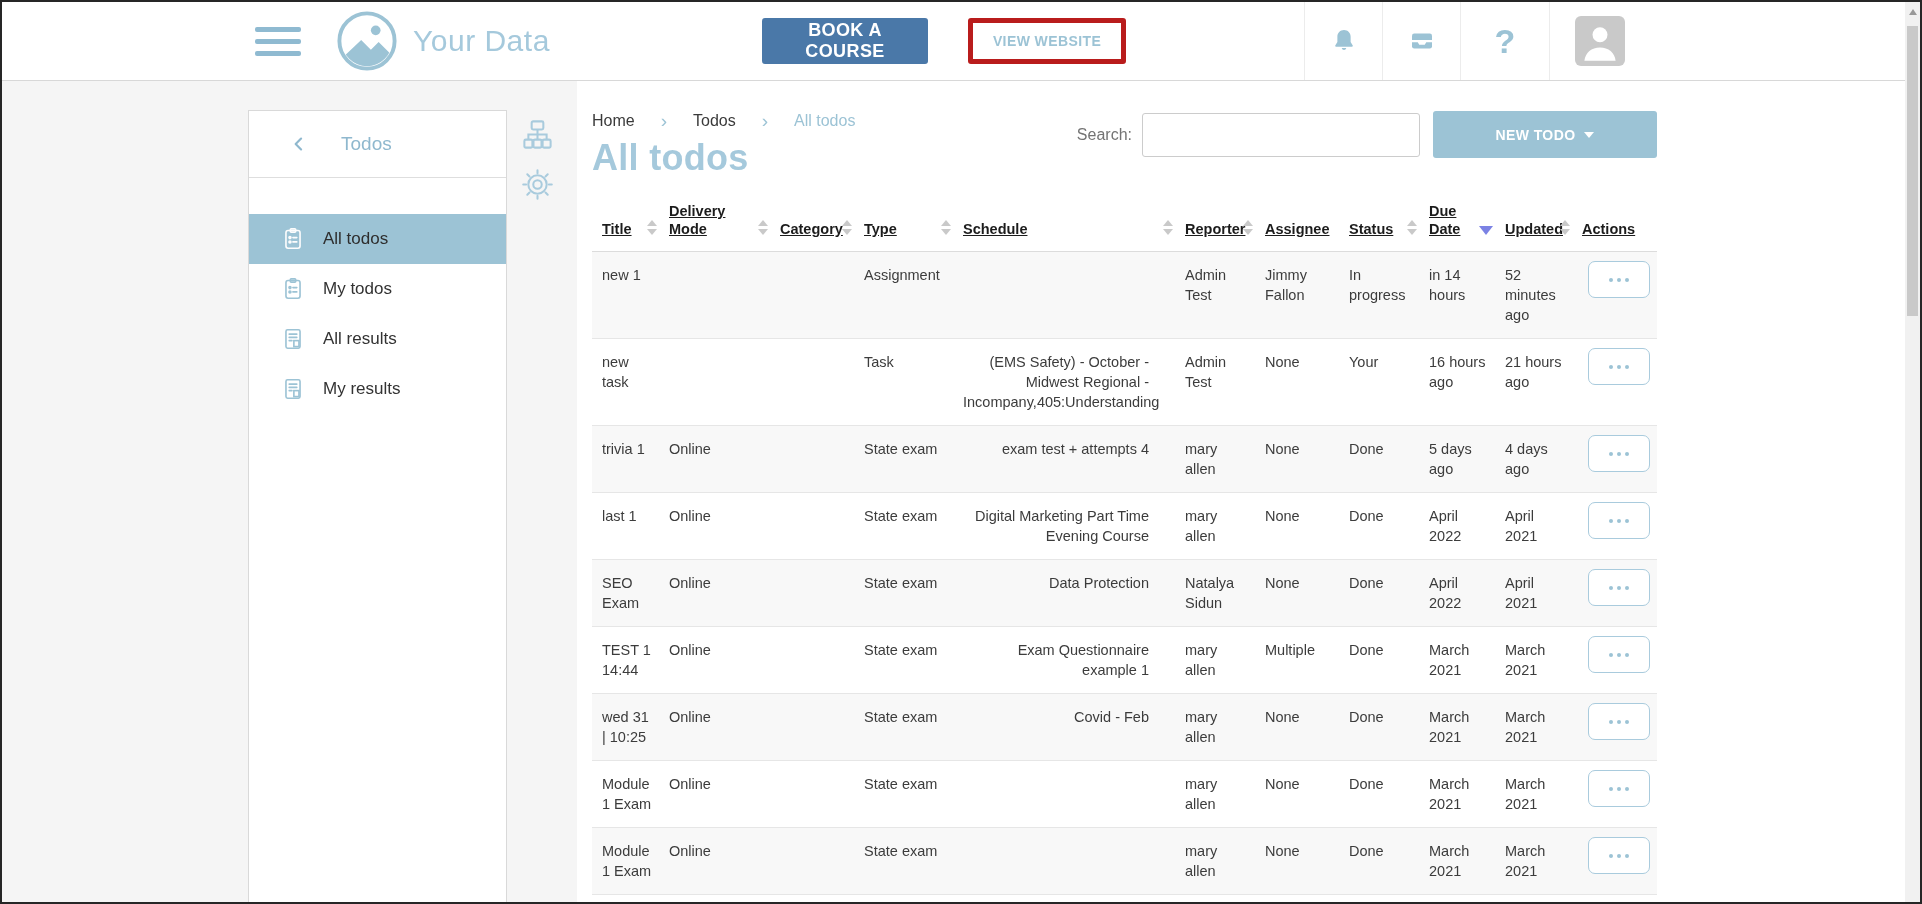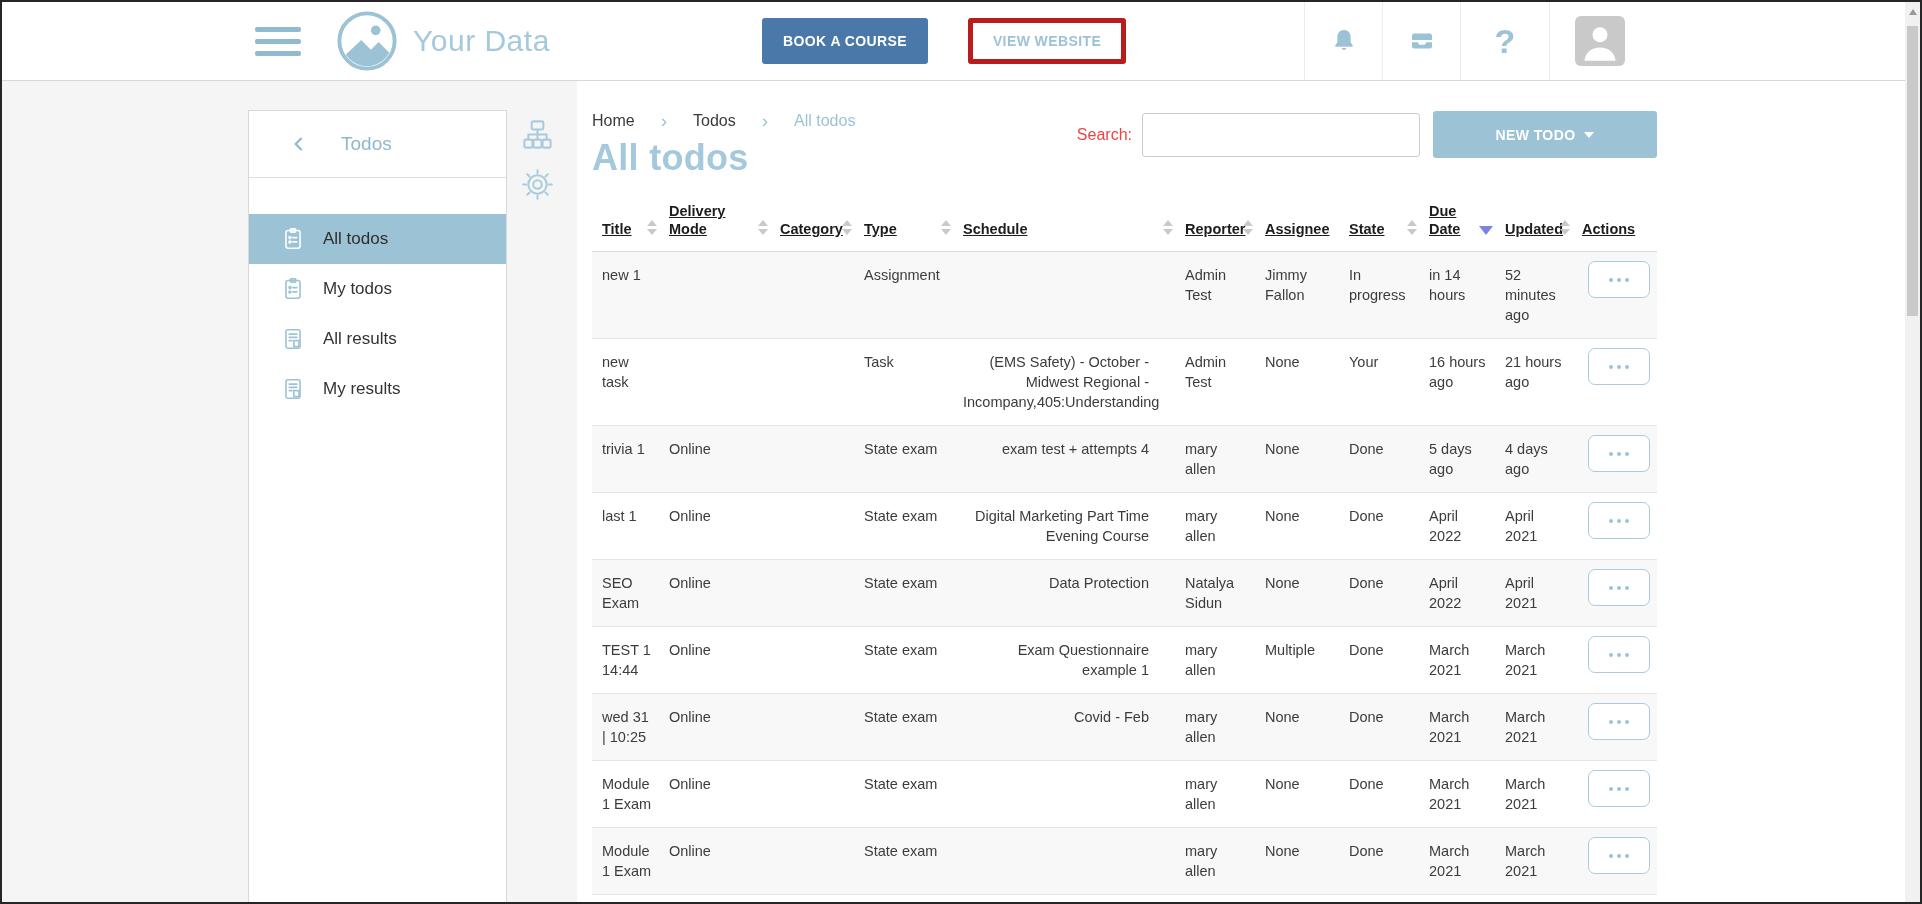--- a/index.html
+++ b/index.html
@@ -9,21 +9,21 @@
 
   
   .top-header{position:absolute;top:0;left:0;right:0;height:78px;background:#fff;border-bottom:1px solid #d8d8d8;z-index:2;}
   .hamburger{position:absolute;left:253px;top:25px;width:46px;cursor:pointer;}
   .hamburger i{display:block;height:5px;background:#8fbad1;border-radius:2px;margin-bottom:7px;}
   .hamburger i:last-child{margin-bottom:0;}
   .logo{position:absolute;left:334px;top:8px;display:flex;align-items:center;gap:15px;cursor:pointer;}
   .logo-circle{width:62px;height:62px;color:#9cc3d5;}
   .logo-text{font-size:30px;color:#a5c9dc;letter-spacing:.5px;}
   .btn-book{position:absolute;left:760px;top:16px;width:166px;height:46px;background:#4a78a8;color:#fff;
-            font-family:inherit;font-weight:bold;font-size:14px;letter-spacing:.4px;border:none;border-radius:3px;cursor:pointer;}
+            font-family:inherit;font-weight:bold;font-size:18px;letter-spacing:.4px;border:none;border-radius:3px;cursor:pointer;}
   .btn-view{position:absolute;left:966px;top:16px;width:158px;height:46px;background:#fff;color:#9cc3d5;
             font-family:inherit;font-weight:bold;font-size:14px;letter-spacing:.4px;border:5px solid #b91c1c;border-radius:3px;cursor:pointer;}
   .hdr-sep{position:absolute;top:0;bottom:0;width:1px;background:#ececec;}
   .hicon{position:absolute;top:0;height:78px;display:flex;align-items:center;justify-content:center;color:#9cc3d5;cursor:pointer;}
   .help-q{font-size:34px;font-weight:bold;line-height:1;}
   .avatar{position:absolute;left:1573px;top:14px;width:50px;height:50px;background:#c9c9c9;border-radius:6px;overflow:hidden;cursor:pointer;}
 
   
   .body-area{position:absolute;top:79px;left:0;right:0;bottom:0;background:#fff;overflow:hidden;}
   .left-zone{position:absolute;left:0;top:0;bottom:0;width:575px;background:#f5f5f5;}
@@ -45,21 +45,21 @@
   
   .main{position:absolute;left:575px;top:0;right:17px;bottom:0;background:#fff;padding-left:15px;box-sizing:border-box;overflow:hidden;}
   .content-inner{width:1065px;}
   .content-top{display:flex;justify-content:space-between;align-items:flex-start;padding-top:30px;}
   .breadcrumb{display:flex;align-items:center;gap:26px;font-size:16px;color:#3a3a3a;}
   .bc-item{cursor:pointer;}
   .bc-item.current{color:#9cc3d5;cursor:default;}
   .bc-sep{color:#9cc3d5;font-size:19px;line-height:1;}
   .page-title{margin:7px 0 0;font-size:36px;color:#a5c9dc;font-weight:bold;letter-spacing:.3px;}
   .search-row{display:flex;align-items:flex-start;margin-top:2px;}
-  .search-label{font-size:16px;color:#ef4444;margin-right:10px;line-height:44px;}
+  .search-label{font-size:16px;color:#737373;margin-right:10px;line-height:44px;}
   .search-input{width:278px;height:44px;border:1px solid #ccc;border-radius:3px;box-sizing:border-box;
                 padding:0 10px;font-size:15px;font-family:inherit;outline:none;}
   .btn-new{width:224px;height:47px;margin-left:13px;margin-top:-2px;background:#9cc3d5;border:none;border-radius:3px;
            color:#fff;font-family:inherit;font-weight:bold;font-size:14px;letter-spacing:.4px;
            display:flex;align-items:center;justify-content:center;gap:9px;cursor:pointer;}
   .caret-down{width:0;height:0;border-left:5px solid transparent;border-right:5px solid transparent;border-top:6px solid #fff;}
 
   
   table{border-collapse:collapse;table-layout:fixed;width:1065px;margin-top:17px;}
   th{position:relative;vertical-align:bottom;text-align:left;font-size:14.5px;color:#1c1c1c;font-weight:bold;
@@ -281,21 +281,21 @@
                   </span></th>
                 <th><span class="th-label">Schedule</span><span class="sort">
                     <i class="arr-up"></i>
                     <i class="arr-down"></i>
                   </span></th>
                 <th><span class="th-label">Reporter</span><span class="sort">
                     <i class="arr-up"></i>
                     <i class="arr-down"></i>
                   </span></th>
                 <th><span class="th-label">Assignee</span></th>
-                <th><span class="th-label">State</span><span class="sort">
+                <th><span class="th-label">Status</span><span class="sort">
                     <i class="arr-up"></i>
                     <i class="arr-down"></i>
                   </span></th>
                 <th><span class="th-label">Due Date</span><span class="sort">
                     <i class="arr-sorted"></i>
                   </span></th>
                 <th><span class="th-label">Updated</span><span class="sort">
                     <i class="arr-up"></i>
                     <i class="arr-down"></i>
                   </span></th>

